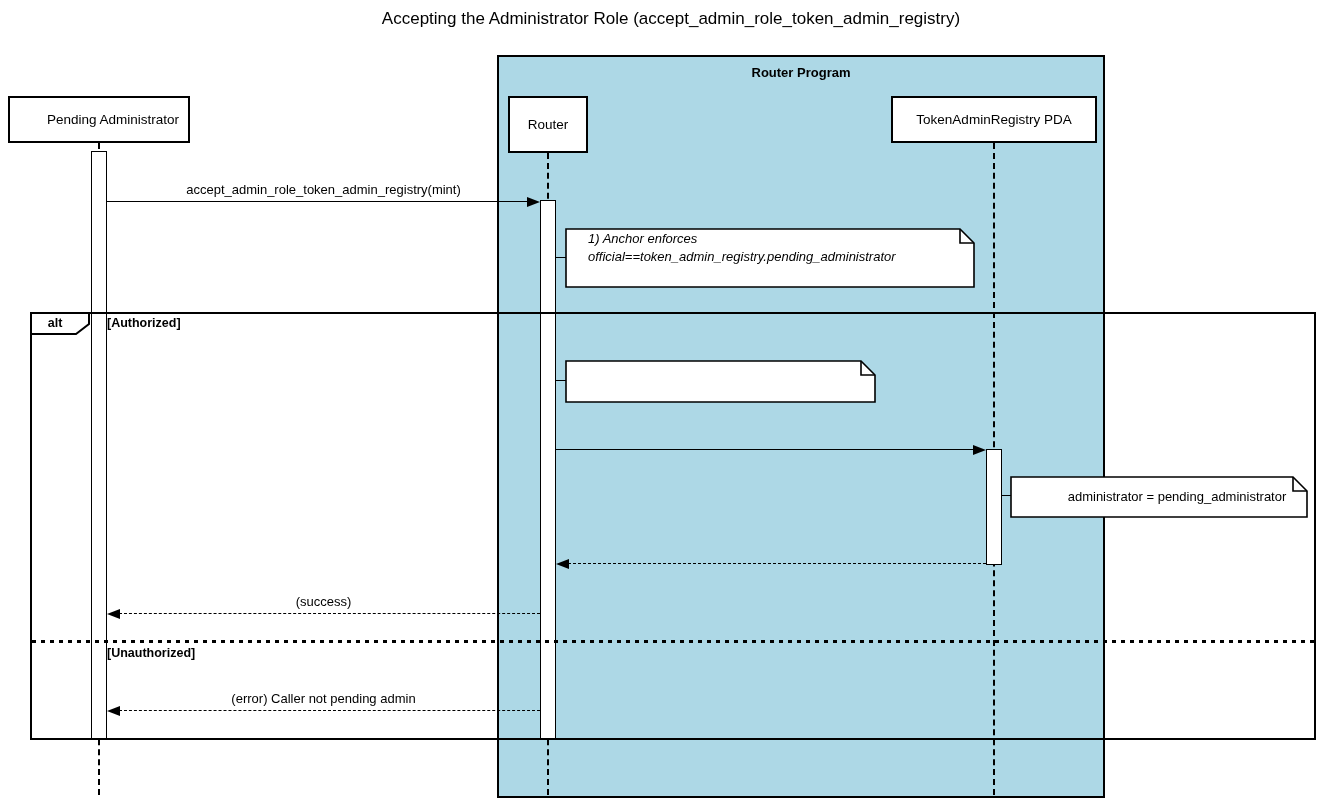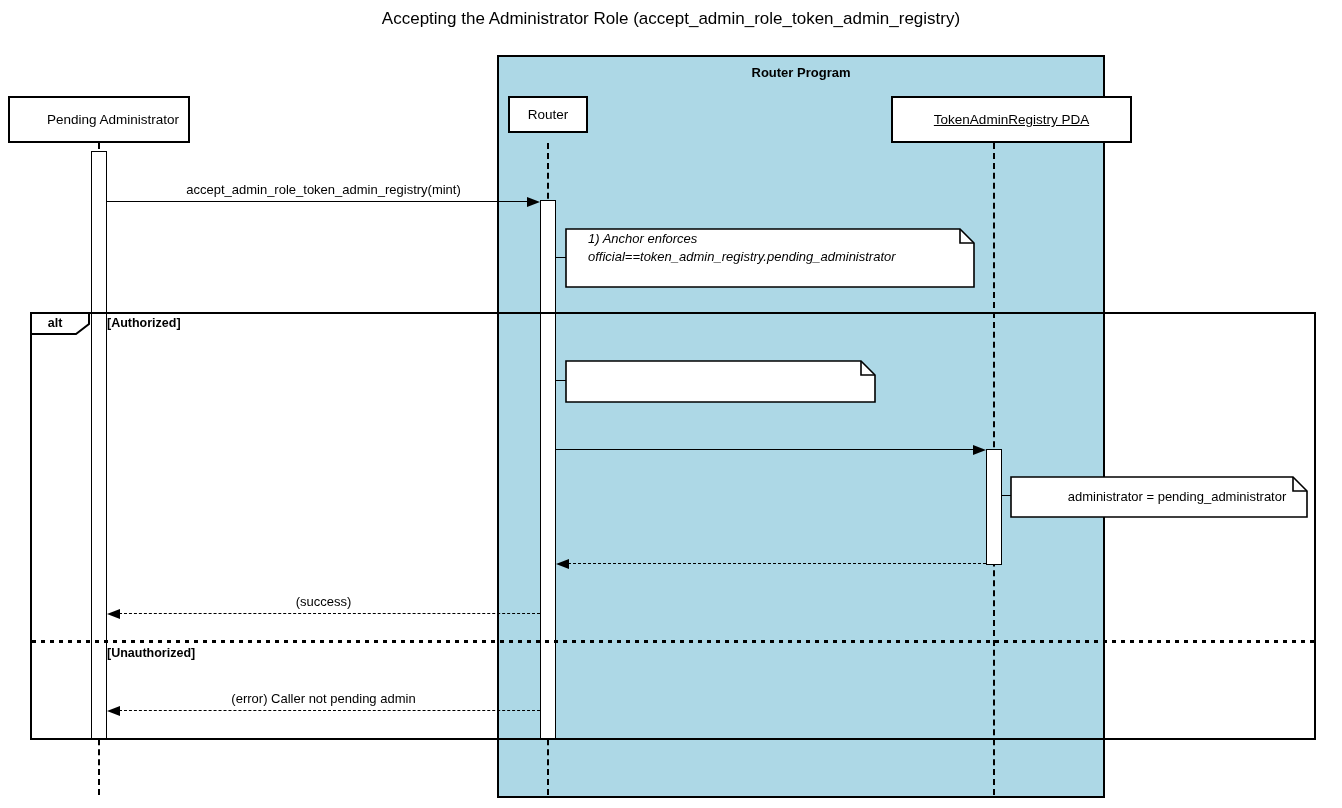--- a/index.html
+++ b/index.html
@@ -37,24 +37,24 @@
   <div class="abs program-box"></div>
   <div class="abs program-label">Router Program</div>
 
   <div class="abs lifeline" style="left:98px;top:143px;height:652px;"></div>
   <div class="abs lifeline" style="left:547px;top:143px;height:652px;"></div>
   <div class="abs lifeline" style="left:993px;top:143px;height:652px;"></div>
 
   <div class="abs participant" style="left:8px;top:96px;width:182px;height:47px;padding-left:28px;">
     <span>Pending Administrator</span>
   </div>
-  <div class="abs participant" style="left:508px;top:96px;width:80px;height:37px;">
+  <div class="abs participant" style="left:508px;top:96px;width:80px;height:57px;">
     <span>Router</span>
   </div>
-  <div class="abs participant" style="left:891px;top:96px;width:241px;height:47px;text-decoration:underline;">
+  <div class="abs participant" style="left:891px;top:96px;width:206px;height:47px;">
     <span>TokenAdminRegistry PDA</span>
   </div>
 
   <div class="abs activation" style="left:91px;top:151px;width:16px;height:589px;"></div>
   <div class="abs activation" style="left:540px;top:200px;width:16px;height:540px;"></div>
   <div class="abs activation" style="left:986px;top:449px;width:16px;height:116px;"></div>
 
   <div class="abs frame" style="left:30px;top:312px;width:1286px;height:428px;"></div>
   <div class="abs alt-tab" style="left:30px;top:312px;width:60px;height:23px;">
     <svg width="60" height="23" viewBox="0 0 60 23">

